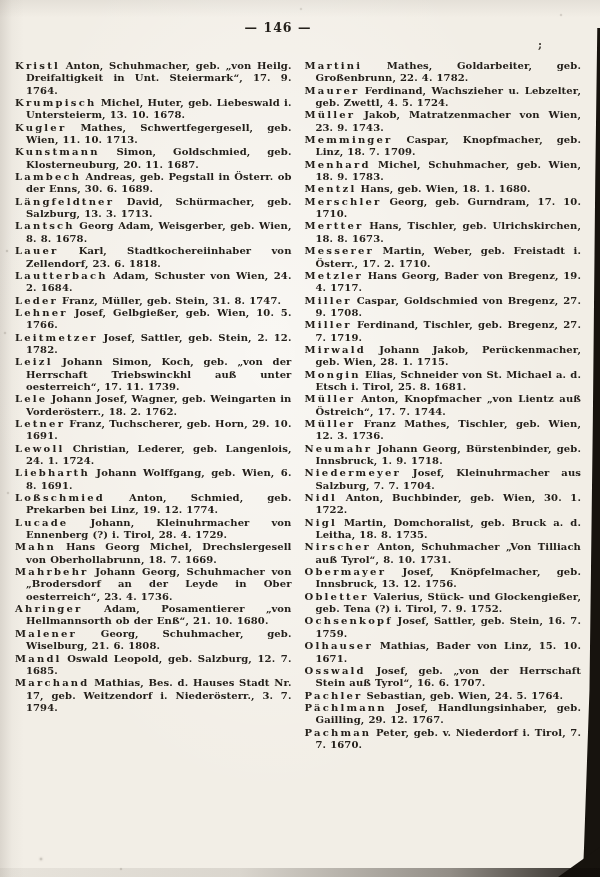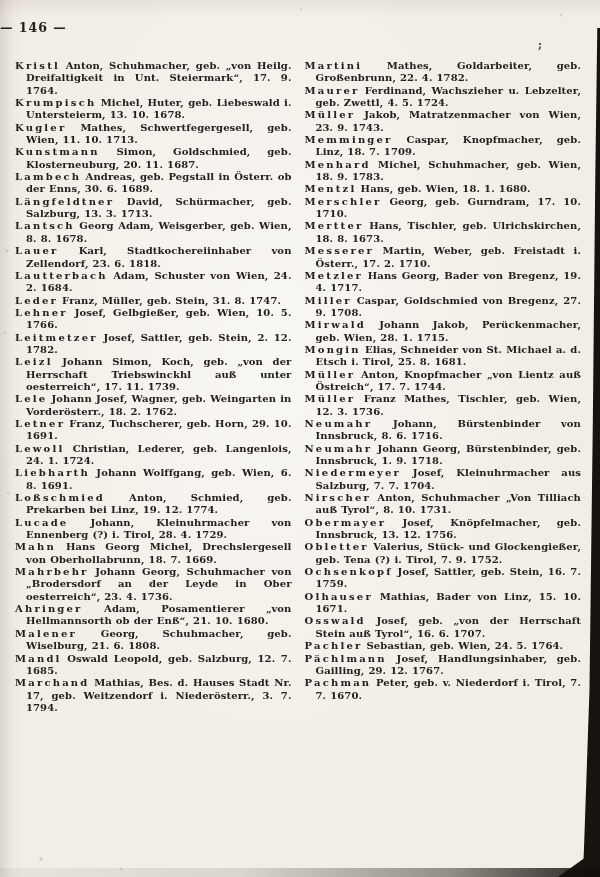--- a/index.html
+++ b/index.html
@@ -15,21 +15,21 @@
       linear-gradient(to bottom, rgba(110,100,90,0.10) 0%, rgba(110,100,90,0) 2%),
       #f2eee6;
     font-family: "DejaVu Serif", "Liberation Serif", serif;
     color: #24201b;
   }
   .page-number-row {
     position: absolute;
     top: 20px;
     left: 0;
     width: 556px;
-    text-align: left;
+    text-align: center;
     font-weight: bold;
     font-size: 12.5px;
     letter-spacing: 1px;
   }
   .columns {
     position: absolute;
     top: 60px;
     left: 15px;
     width: 566px;
     display: flex;
@@ -141,27 +141,29 @@
         <p class="entry"><span class="surname">Maurer</span><span class="details"> Ferdinand, Wachszieher u. Lebzelter, geb. Zwettl, 4. 5. 1724.</span></p>
         <p class="entry"><span class="surname">Müller</span><span class="details"> Jakob, Matratzenmacher von Wien, 23. 9. 1743.</span></p>
         <p class="entry"><span class="surname">Memminger</span><span class="details"> Caspar, Knopfmacher, geb. Linz, 18. 7. 1709.</span></p>
         <p class="entry"><span class="surname">Menhard</span><span class="details"> Michel, Schuhmacher, geb. Wien, 18. 9. 1783.</span></p>
         <p class="entry"><span class="surname">Mentzl</span><span class="details"> Hans, geb. Wien, 18. 1. 1680.</span></p>
         <p class="entry"><span class="surname">Merschler</span><span class="details"> Georg, geb. Gurndram, 17. 10. 1710.</span></p>
         <p class="entry"><span class="surname">Mertter</span><span class="details"> Hans, Tischler, geb. Ulrichskirchen, 18. 8. 1673.</span></p>
         <p class="entry"><span class="surname">Messerer</span><span class="details"> Martin, Weber, geb. Freistadt i. Österr., 17. 2. 1710.</span></p>
         <p class="entry"><span class="surname">Metzler</span><span class="details"> Hans Georg, Bader von Bregenz, 19. 4. 1717.</span></p>
         <p class="entry"><span class="surname">Miller</span><span class="details"> Caspar, Goldschmied von Bregenz, 27. 9. 1708.</span></p>
+        <p class="entry"><span class="surname">Miller</span><span class="details"> Ferdinand, Tischler, geb. Bregenz, 27. 7. 1719.</span></p>
         <p class="entry"><span class="surname">Mirwald</span><span class="details"> Johann Jakob, Perückenmacher, geb. Wien, 28. 1. 1715.</span></p>
         <p class="entry"><span class="surname">Mongin</span><span class="details"> Elias, Schneider von St. Michael a. d. Etsch i. Tirol, 25. 8. 1681.</span></p>
         <p class="entry"><span class="surname">Müller</span><span class="details"> Anton, Knopfmacher „von Lientz auß Östreich“, 17. 7. 1744.</span></p>
         <p class="entry"><span class="surname">Müller</span><span class="details"> Franz Mathes, Tischler, geb. Wien, 12. 3. 1736.</span></p>
-        <p class="entry"><span class="surname">Neumahr</span><span class="details"> Johann, Bürstenbinder von Innsbruck, 8. 6. 1716.</span></p>
         <p class="entry"><span class="surname">Neumahr</span><span class="details"> Johann Georg, Bürstenbinder, geb. Innsbruck, 1. 9. 1718.</span></p>
         <p class="entry"><span class="surname">Niedermeyer</span><span class="details"> Josef, Kleinuhrmacher aus Salzburg, 7. 7. 1704.</span></p>
+        <p class="entry"><span class="surname">Nidl</span><span class="details"> Anton, Buchbinder, geb. Wien, 30. 1. 1722.</span></p>
+        <p class="entry"><span class="surname">Nigl</span><span class="details"> Martin, Domchoralist, geb. Bruck a. d. Leitha, 18. 8. 1735.</span></p>
         <p class="entry"><span class="surname">Nirscher</span><span class="details"> Anton, Schuhmacher „Von Tilliach auß Tyrol“, 8. 10. 1731.</span></p>
         <p class="entry"><span class="surname">Obermayer</span><span class="details"> Josef, Knöpfelmacher, geb. Innsbruck, 13. 12. 1756.</span></p>
         <p class="entry"><span class="surname">Obletter</span><span class="details"> Valerius, Stück- und Glockengießer, geb. Tena (?) i. Tirol, 7. 9. 1752.</span></p>
         <p class="entry"><span class="surname">Ochsenkopf</span><span class="details"> Josef, Sattler, geb. Stein, 16. 7. 1759.</span></p>
         <p class="entry"><span class="surname">Olhauser</span><span class="details"> Mathias, Bader von Linz, 15. 10. 1671.</span></p>
         <p class="entry"><span class="surname">Osswald</span><span class="details"> Josef, geb. „von der Herrschaft Stein auß Tyrol“, 16. 6. 1707.</span></p>
         <p class="entry"><span class="surname">Pachler</span><span class="details"> Sebastian, geb. Wien, 24. 5. 1764.</span></p>
         <p class="entry"><span class="surname">Pächlmann</span><span class="details"> Josef, Handlungsinhaber, geb. Gailling, 29. 12. 1767.</span></p>
         <p class="entry"><span class="surname">Pachman</span><span class="details"> Peter, geb. v. Niederdorf i. Tirol, 7. 7. 1670.</span></p>
       </div>

